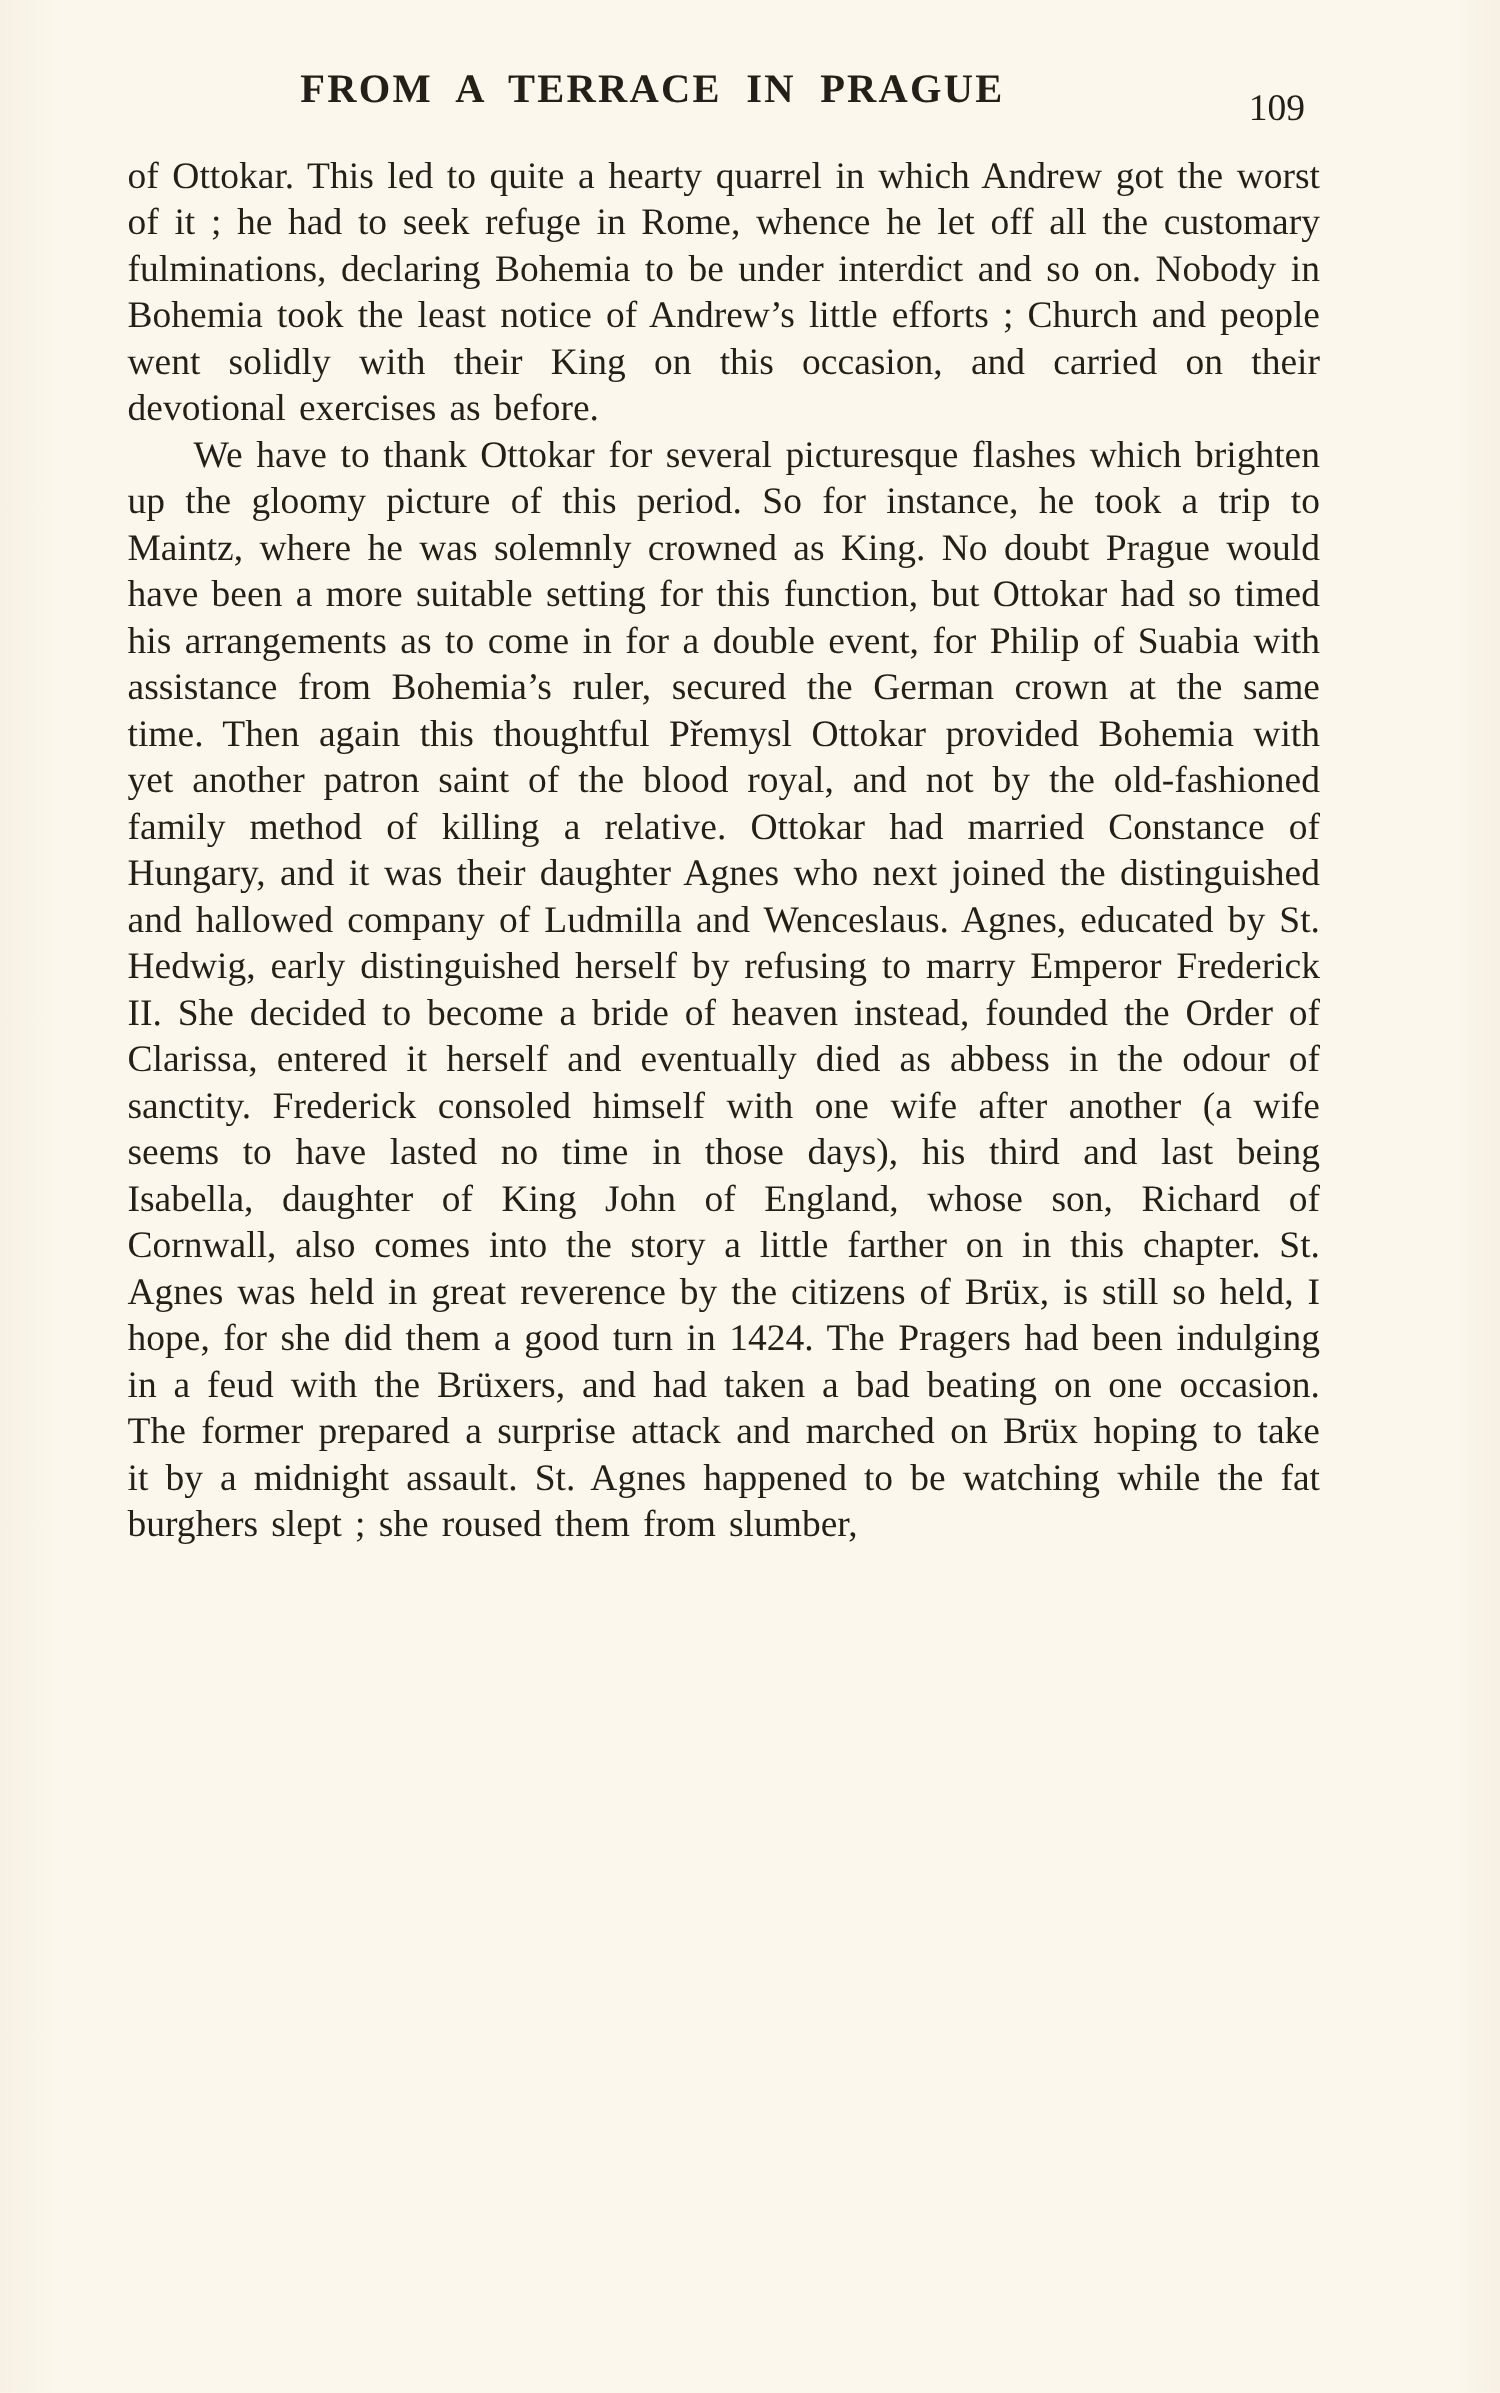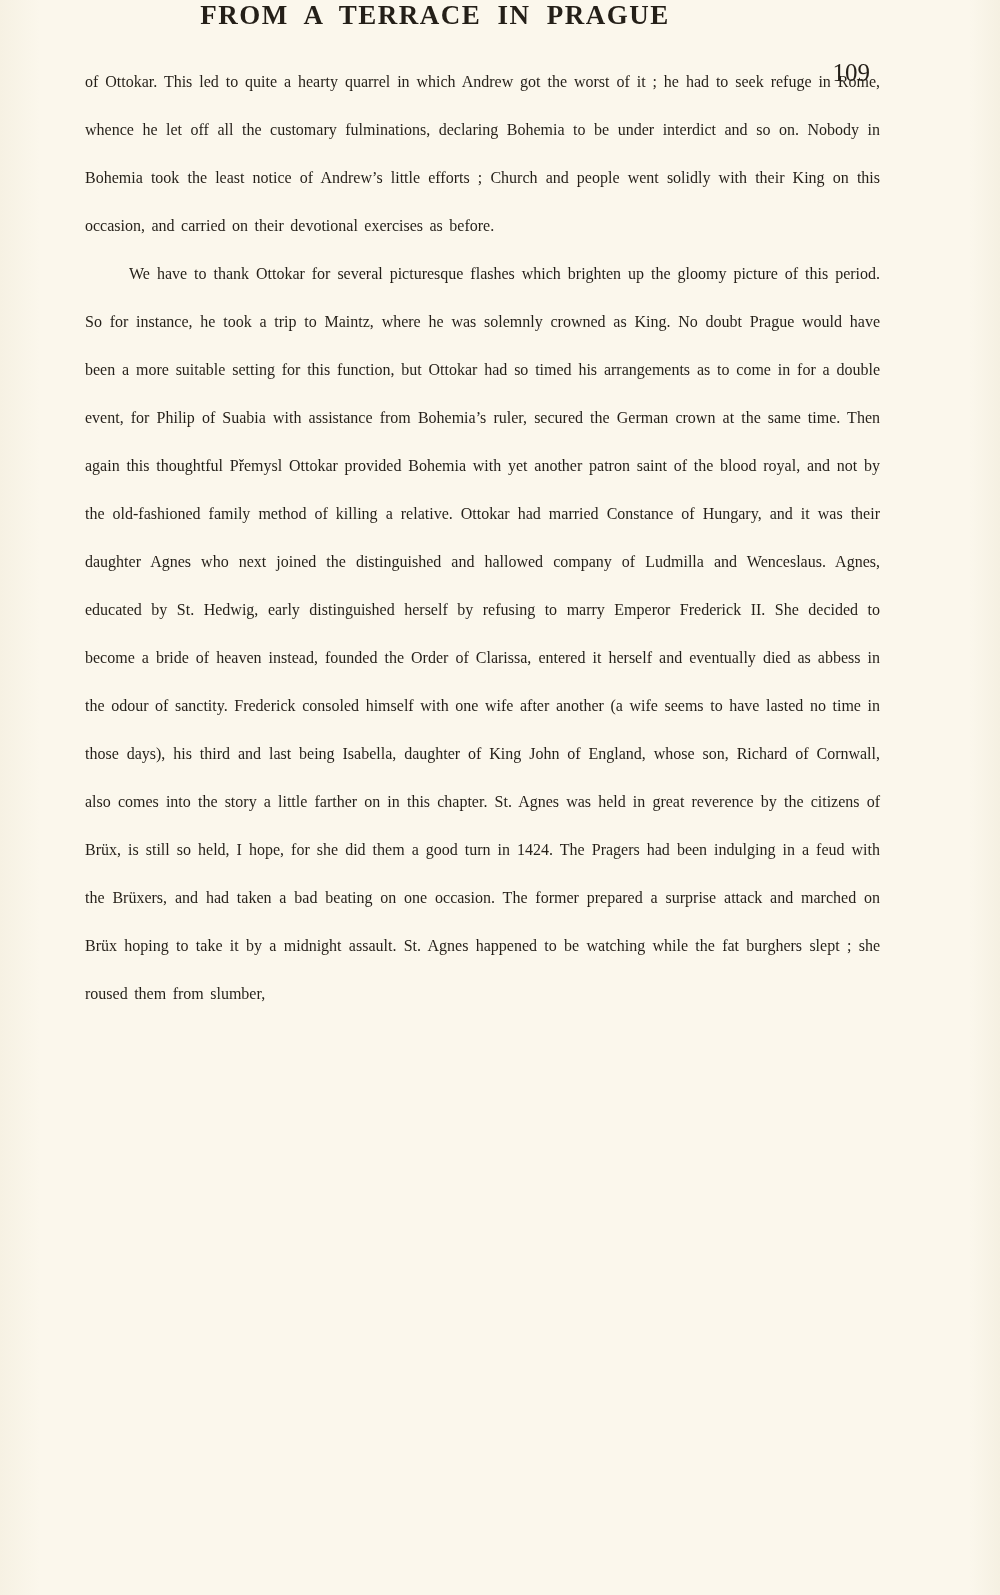--- a/index.html
+++ b/index.html
@@ -18,20 +18,21 @@
     position: relative;
     width: 1000px;
     height: 1595px;
     background: linear-gradient(90deg, #f6f1e3 0%, #fbf7ec 4%, #fbf7ec 97%, #f5f0e2 100%);
     box-sizing: border-box;
   }
   .page-header {
     position: relative;
     width: 795px;
     margin: 0 auto 0 85px;
+    padding-top: 44px;
     height: 46px;
   }
   .page-title {
     text-align: center;
     font-size: 27px;
     font-weight: bold;
     letter-spacing: 1.5px;
     word-spacing: 8px;
     color: #241f18;
     width: 720px;
@@ -41,22 +42,22 @@
     position: absolute;
     right: 10px;
     top: 59px;
     font-size: 25px;
     color: #241f18;
   }
   .text-block {
     width: 795px;
     margin-left: 85px;
     margin-top: 12px;
-    font-size: 16px;
-    line-height: 48px;
+    font-size: 25px;
+    line-height: 31px;
     text-align: justify;
     word-spacing: 2.5px;
   }
   .text-block p {
     margin: 0;
     padding: 0;
   }
   .text-block p.indented {
     text-indent: 44px;
   }

